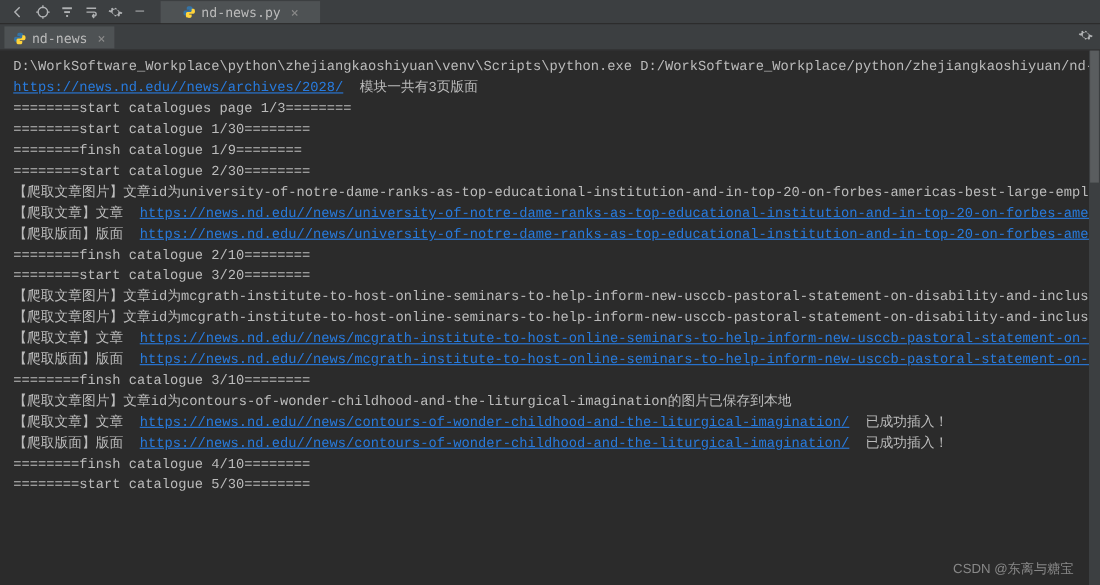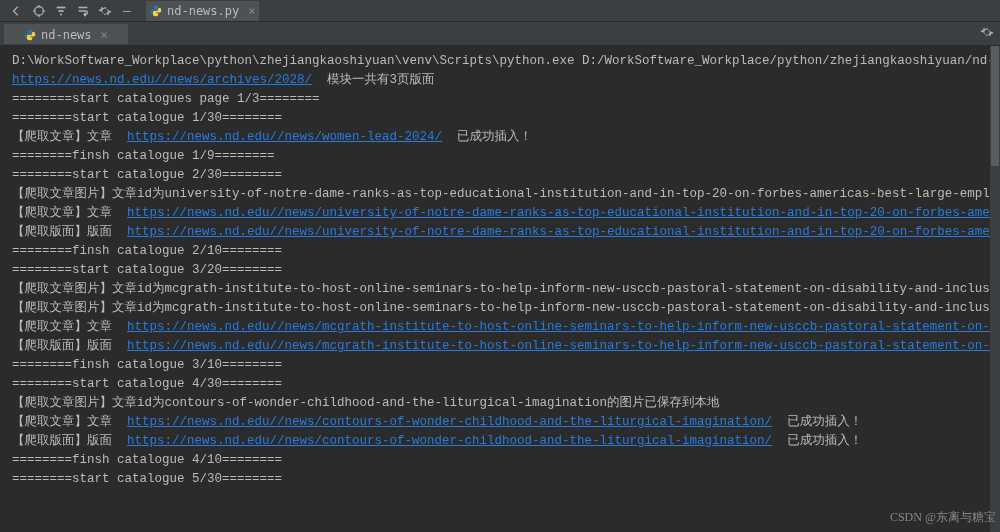--- a/index.html
+++ b/index.html
@@ -30,21 +30,21 @@
     color: #afb1b3;
     cursor: pointer;
     font-size: 13px;
   }
   .tool-icon svg { width: 14px; height: 14px; }
   .editor-tab {
     display: flex;
     align-items: center;
     background: #4e5254;
     height: 20px;
-    padding: 0 4px;
+    padding: 0 20px;
     margin-left: 8px;
     border-radius: 0;
     font-size: 12px;
     color: #bbbbbb;
     gap: 5px;
   }
   .py-icon {
     width: 12px; height: 12px;
     display: inline-flex;
   }
@@ -55,21 +55,21 @@
     display: flex;
     align-items: center;
     border-bottom: 1px solid #2b2b2b;
     position: relative;
   }
   .run-tab {
     display: flex;
     align-items: center;
     background: #4e5254;
     height: 20px;
-    padding: 0 20px;
+    padding: 0 8px;
     margin-left: 4px;
     font-size: 12px;
     color: #bbbbbb;
     gap: 5px;
     border-top: 2px solid transparent;
   }
   .gear-right {
     position: absolute;
     right: 6px;
     top: 3px;
@@ -84,25 +84,25 @@
     color: #bbbbbb;
     white-space: nowrap;
     overflow: hidden;
     height: calc(100% - 46px);
     position: relative;
   }
   .console a { color: #287bde; text-decoration: underline; }
   .console .line { white-space: pre; }
   .watermark {
     position: absolute;
-    right: 4px;
+    right: 24px;
     bottom: 6px;
     color: #888;
     font-size: 12px;
-    font-family: Liberation Serif, serif;
+    font-family: Liberation Sans, sans-serif;
   }
   .scrollbar {
     position: absolute;
     right: 0;
     top: 46px;
     bottom: 0;
     width: 10px;
     background: #3c3f41;
   }
   .scrollbar-thumb {
@@ -177,34 +177,32 @@
         <path d="M8 5a3 3 0 100 6 3 3 0 000-6zm6 3l1.2.7-.8 1.4-1.3-.4a5 5 0 01-.9 1l.3 1.3-1.5.6-.7-1.2a5 5 0 01-1.3 0l-.7 1.2-1.5-.6.3-1.3a5 5 0 01-.9-1l-1.3.4-.8-1.4L2 8l-1.2-.7.8-1.4 1.3.4a5 5 0 01.9-1L3.5 4l1.5-.6.7 1.2a5 5 0 011.3 0l.7-1.2 1.5.6-.3 1.3a5 5 0 01.9 1l1.3-.4.8 1.4L14 8z"></path>
       </svg>
   </div>
 </div>
 
 <div class="console" id="console">
     <div class="line">D:\WorkSoftware_Workplace\python\zhejiangkaoshiyuan\venv\Scripts\python.exe D:/WorkSoftware_Workplace/python/zhejiangkaoshiyuan/nd-news/nd-news</div>
     <div class="line"><a href="#">https://news.nd.edu//news/archives/2028/</a>  模块一共有3页版面</div>
     <div class="line">========start catalogues page 1/3========</div>
     <div class="line">========start catalogue 1/30========</div>
-    <div class="line">【爬取文章】文章  <a href="#">https://news.nd.edu//news/women-lead-2024/</a>  已成功插入！</div>
     <div class="line">========finsh catalogue 1/9========</div>
     <div class="line">========start catalogue 2/30========</div>
     <div class="line">【爬取文章图片】文章id为university-of-notre-dame-ranks-as-top-educational-institution-and-in-top-20-on-forbes-americas-best-large-employers-list的图片</div>
     <div class="line">【爬取文章】文章  <a href="#">https://news.nd.edu//news/university-of-notre-dame-ranks-as-top-educational-institution-and-in-top-20-on-forbes-americas-best-larg</a></div>
     <div class="line">【爬取版面】版面  <a href="#">https://news.nd.edu//news/university-of-notre-dame-ranks-as-top-educational-institution-and-in-top-20-on-forbes-americas-best-larg</a></div>
     <div class="line">========finsh catalogue 2/10========</div>
     <div class="line">========start catalogue 3/20========</div>
     <div class="line">【爬取文章图片】文章id为mcgrath-institute-to-host-online-seminars-to-help-inform-new-usccb-pastoral-statement-on-disability-and-inclusion-in-the-chu</div>
     <div class="line">【爬取文章图片】文章id为mcgrath-institute-to-host-online-seminars-to-help-inform-new-usccb-pastoral-statement-on-disability-and-inclusion-in-the-chu</div>
     <div class="line">【爬取文章】文章  <a href="#">https://news.nd.edu//news/mcgrath-institute-to-host-online-seminars-to-help-inform-new-usccb-pastoral-statement-on-disability-and-</a></div>
     <div class="line">【爬取版面】版面  <a href="#">https://news.nd.edu//news/mcgrath-institute-to-host-online-seminars-to-help-inform-new-usccb-pastoral-statement-on-disability-and-</a></div>
     <div class="line">========finsh catalogue 3/10========</div>
-    <div class="line">========start catalogue 4/30========</div>
     <div class="line"></div>
     <div class="line">【爬取文章图片】文章id为contours-of-wonder-childhood-and-the-liturgical-imagination的图片已保存到本地</div>
     <div class="line">【爬取文章】文章  <a href="#">https://news.nd.edu//news/contours-of-wonder-childhood-and-the-liturgical-imagination/</a>  已成功插入！</div>
     <div class="line">【爬取版面】版面  <a href="#">https://news.nd.edu//news/contours-of-wonder-childhood-and-the-liturgical-imagination/</a>  已成功插入！</div>
     <div class="line">========finsh catalogue 4/10========</div>
     <div class="line">========start catalogue 5/30========</div>
   </div>
 
 <div class="scrollbar">
   <div class="scrollbar-thumb"></div>

